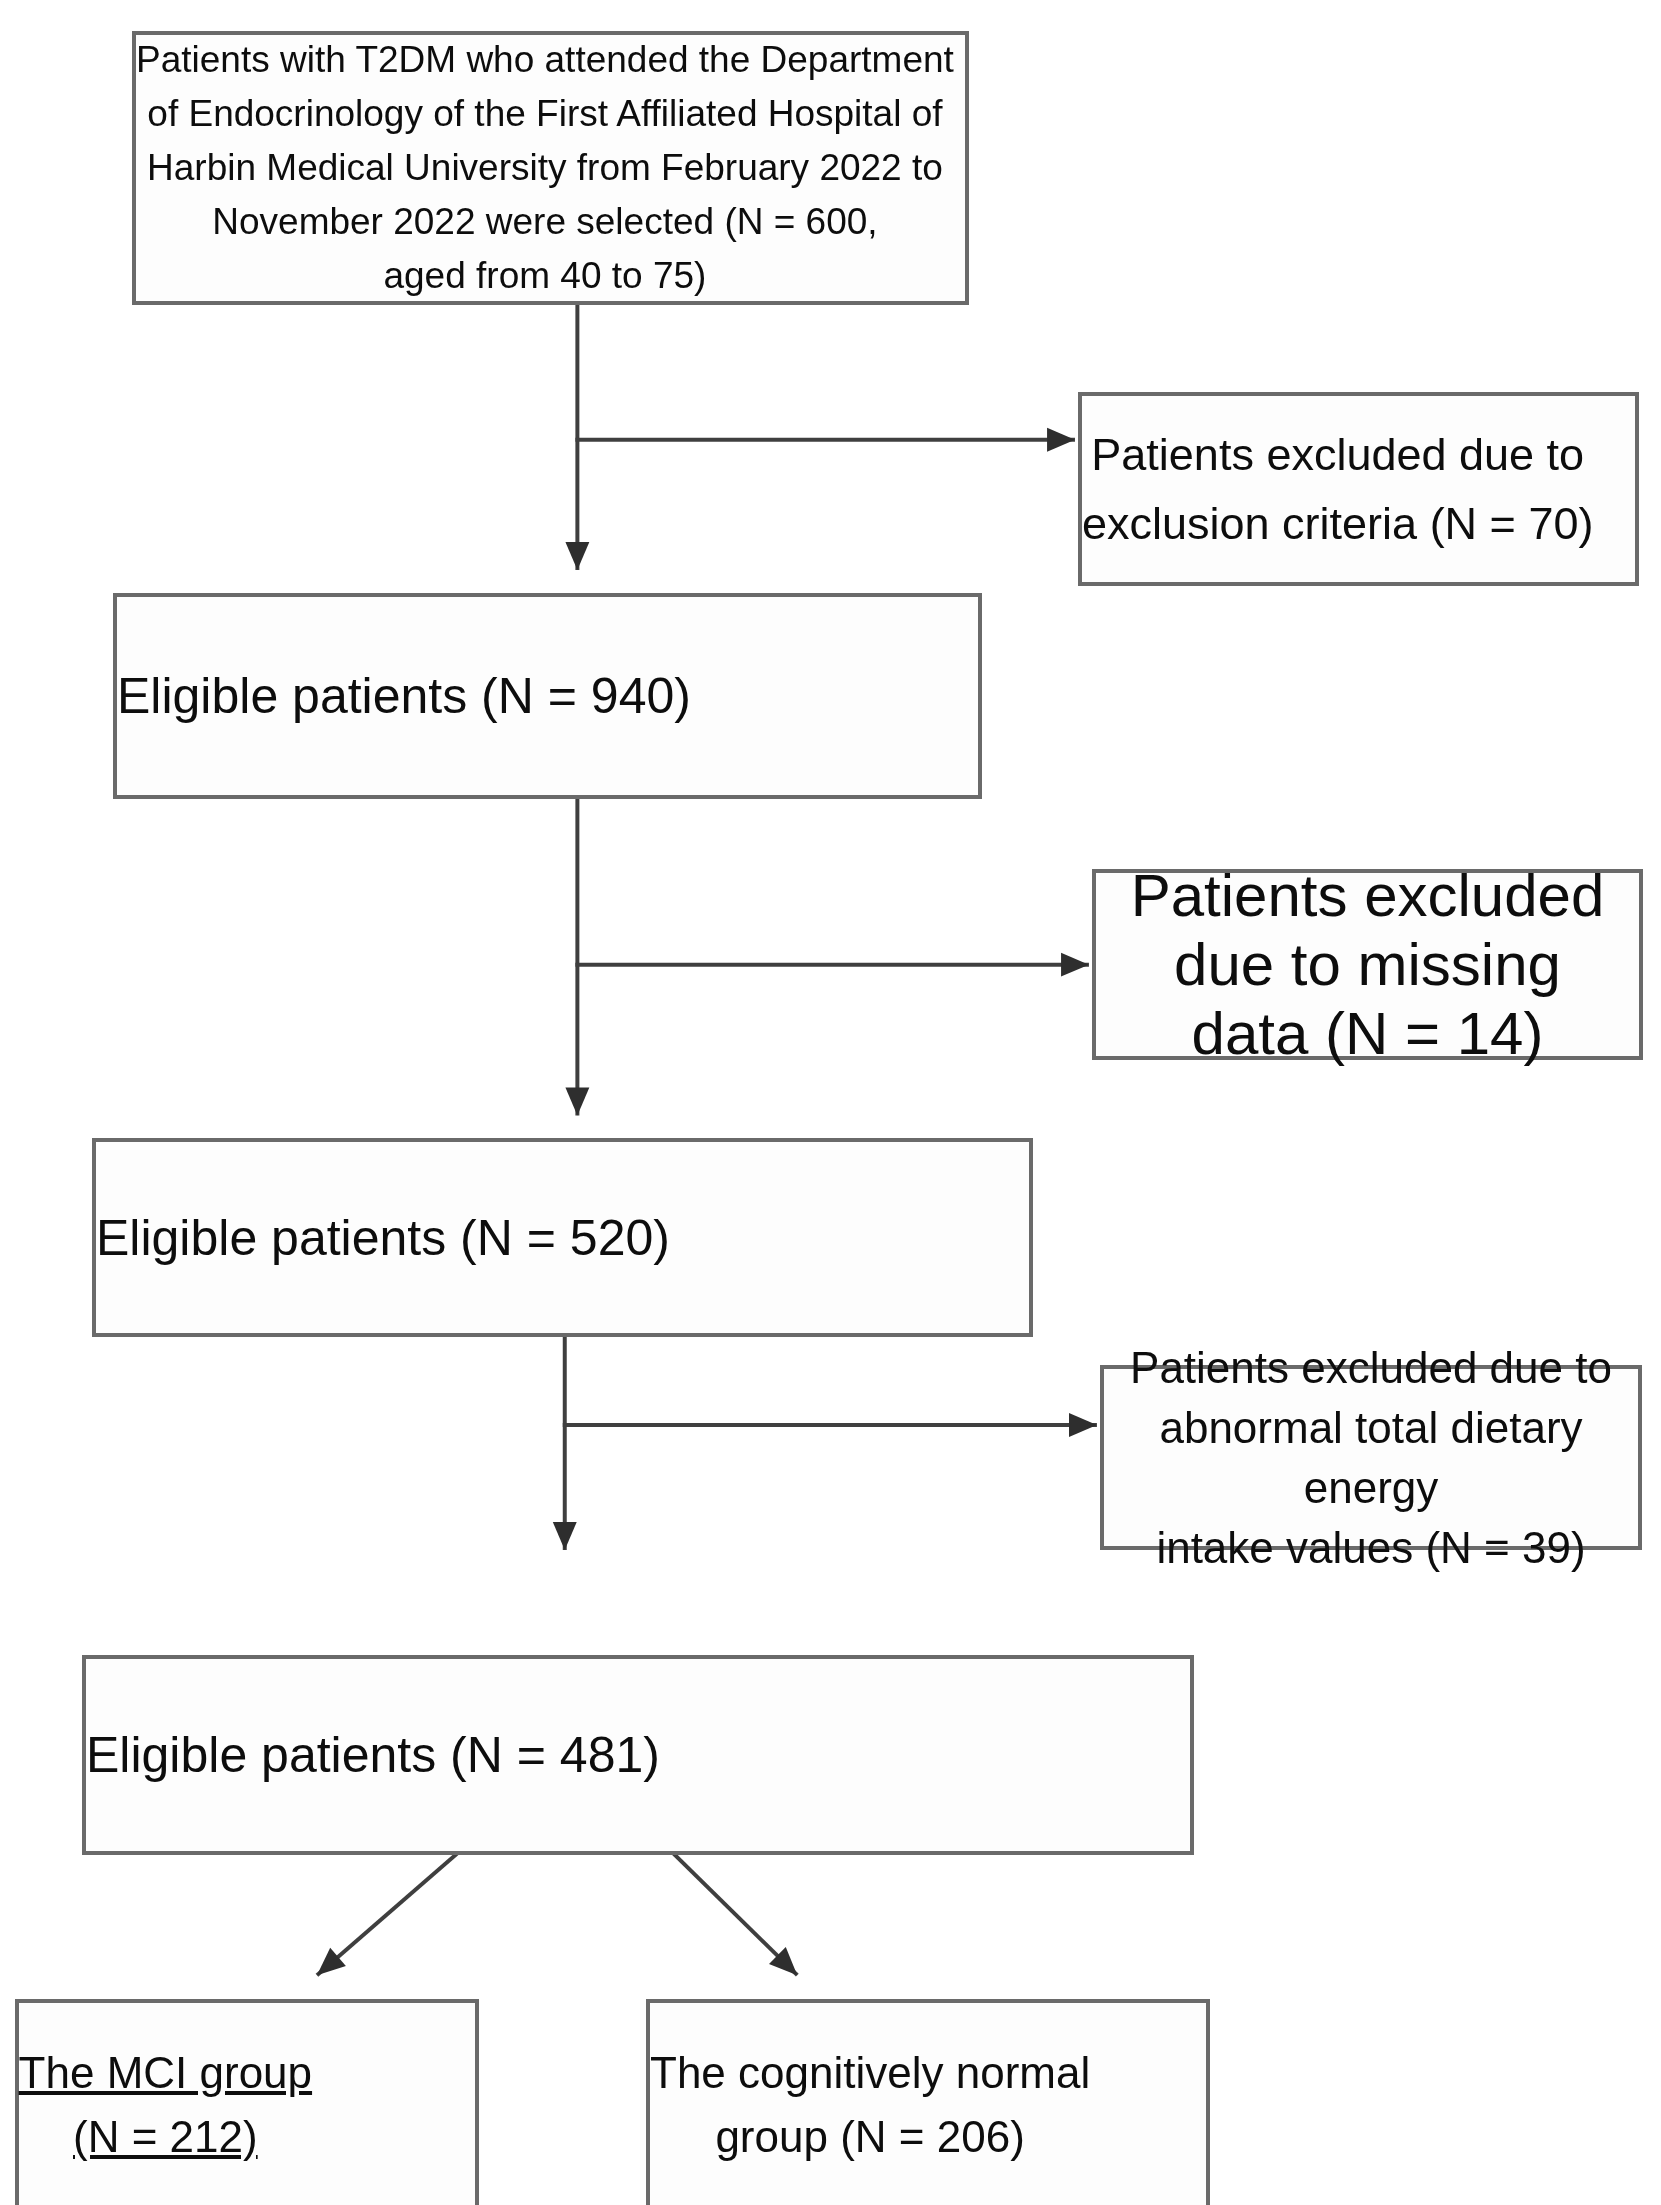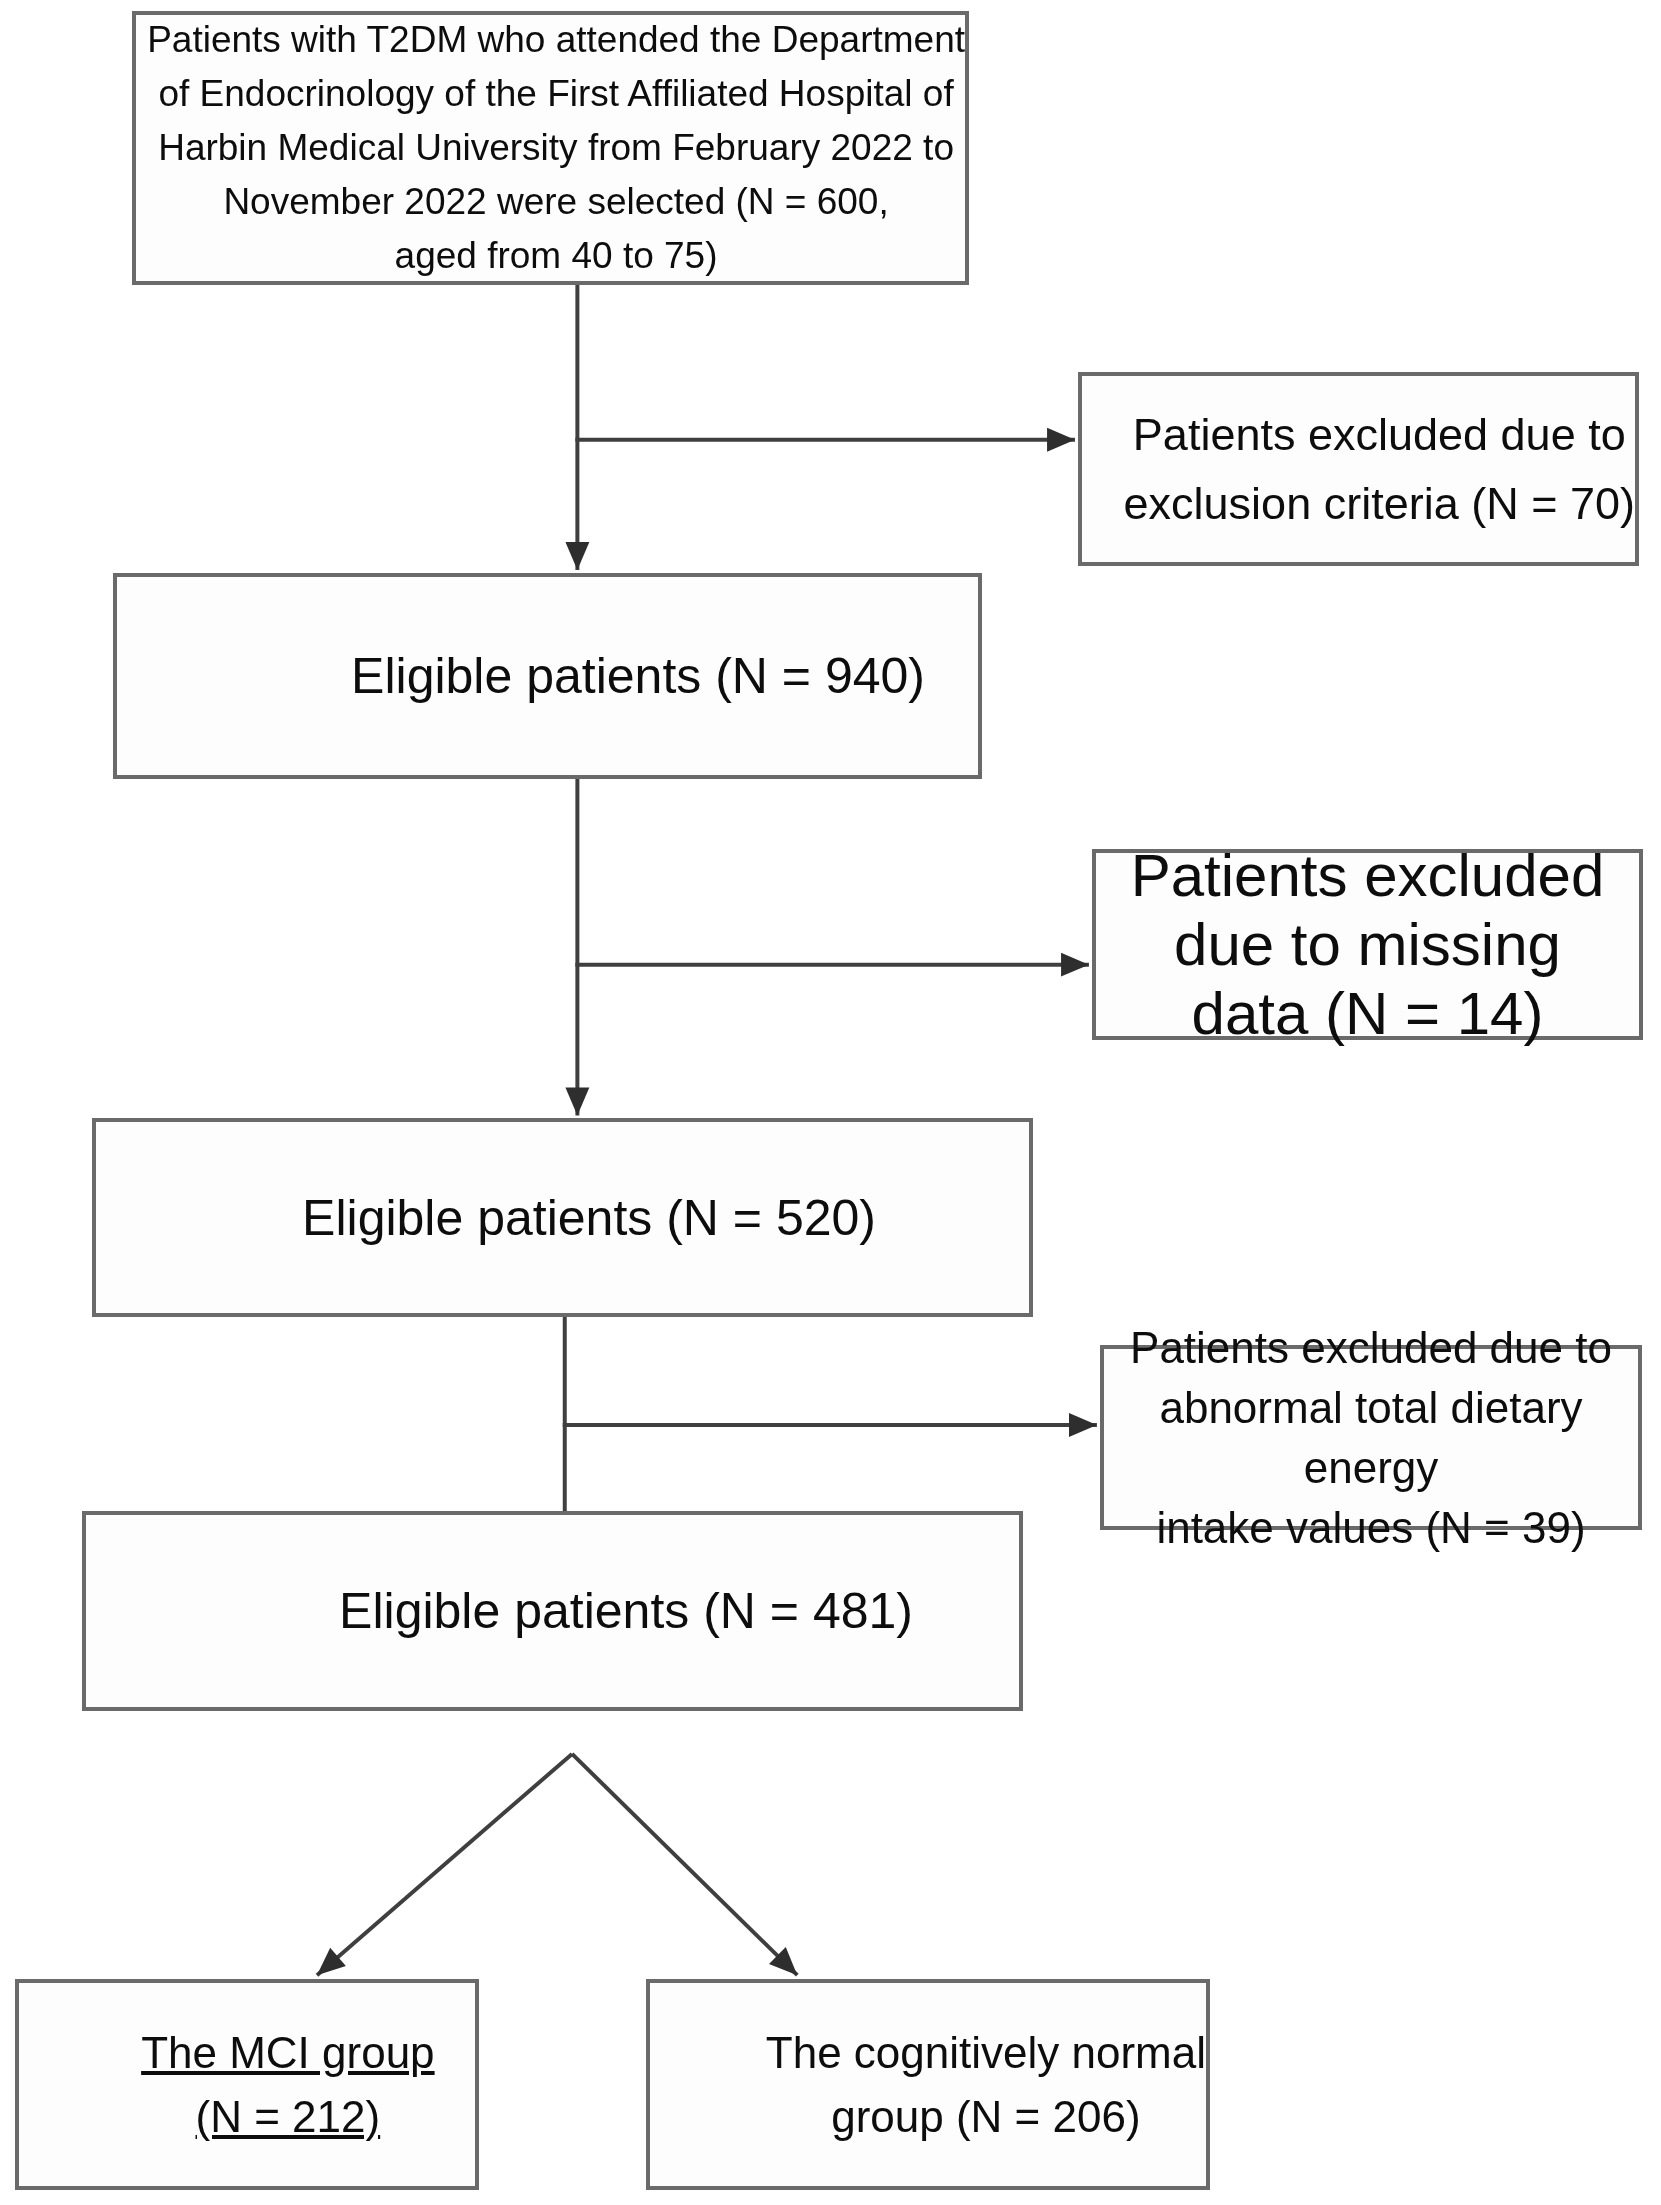--- a/index.html
+++ b/index.html
@@ -27,22 +27,23 @@
     stroke-width: 6;
     fill: none;
   }
   .box {
     position: absolute;
     background: #fdfdfd;
     border: 4.7px solid #6a6a6a;
     box-sizing: border-box;
     display: flex;
     align-items: center;
-    justify-content: flex-end;
+    justify-content: flex-start;
     text-align: center;
+    margin-top: 20px;
   }
   .lines span { display: block; }
 
   .box-initial   { left: 132px;  top: 11.3px;   width: 837px; height: 274px; }
   .box-initial .lines { font-size: 37px; line-height: 54px; }
 
   .box-excl1     { left: 1078px; top: 372px;  width: 561px;  height: 194px; }
   .box-excl1 .lines { font-size: 45px; line-height: 69px; }
 
   .box-e530      { left: 113px;  top: 573px;  width: 869px; height: 206px; }
@@ -50,21 +51,21 @@
 
   .box-excl2     { left: 1092px; top: 849px; width: 551px;  height: 191px; }
   .box-excl2 .lines { font-size: 60px; line-height: 69px; }
 
   .box-e520      { left: 92px;  top: 1118px; width: 941px; height: 199px; }
   .box-e520 .lines { font-size: 50px; padding-right: 153px; }
 
   .box-excl3     { left: 1100px; top: 1345px; width: 542px;  height: 185px; }
   .box-excl3 .lines { font-size: 44px; line-height: 60px; }
 
-  .box-e481      { left: 82px;  top: 1511px; width: 941px; height: 200px; }
+  .box-e481      { left: 82px;  top: 1635px; width: 1112px; height: 200px; }
   .box-e481 .lines { font-size: 50px; padding-right: 106px; }
 
   .box-mci       { left: 14.6px;   top: 1979px; width: 464px;  height: 211px; }
   .box-mci .lines { font-size: 44px; line-height: 64px; padding-right: 40px; text-decoration: underline; }
 
   .box-normal    { left: 646px;  top: 1979px; width: 564px;  height: 211px; }
   .box-normal .lines { font-size: 44px; line-height: 64px; }
 </style>
 </head>
 <body>

